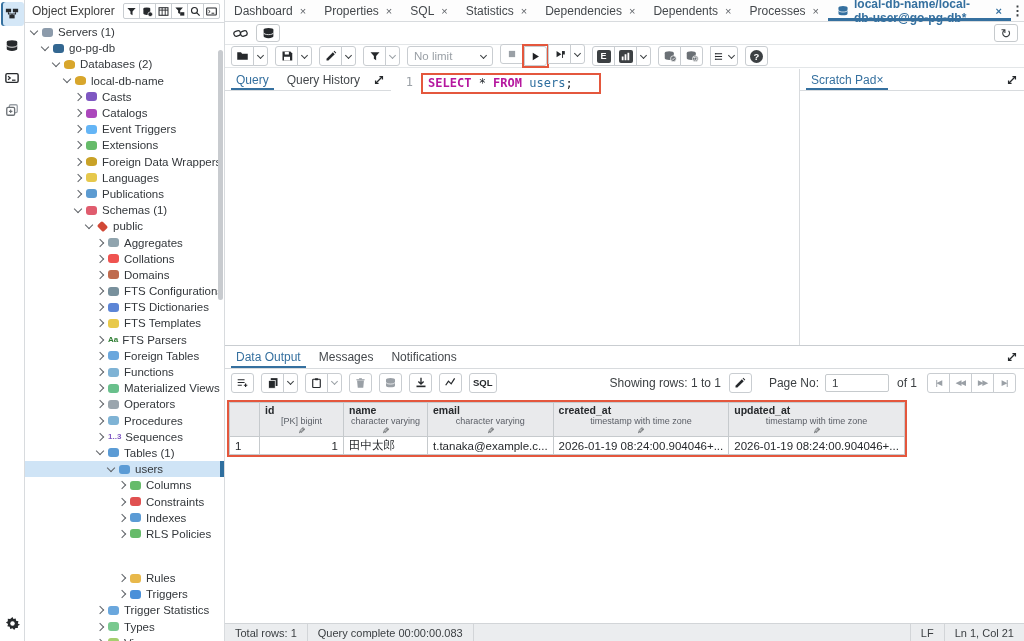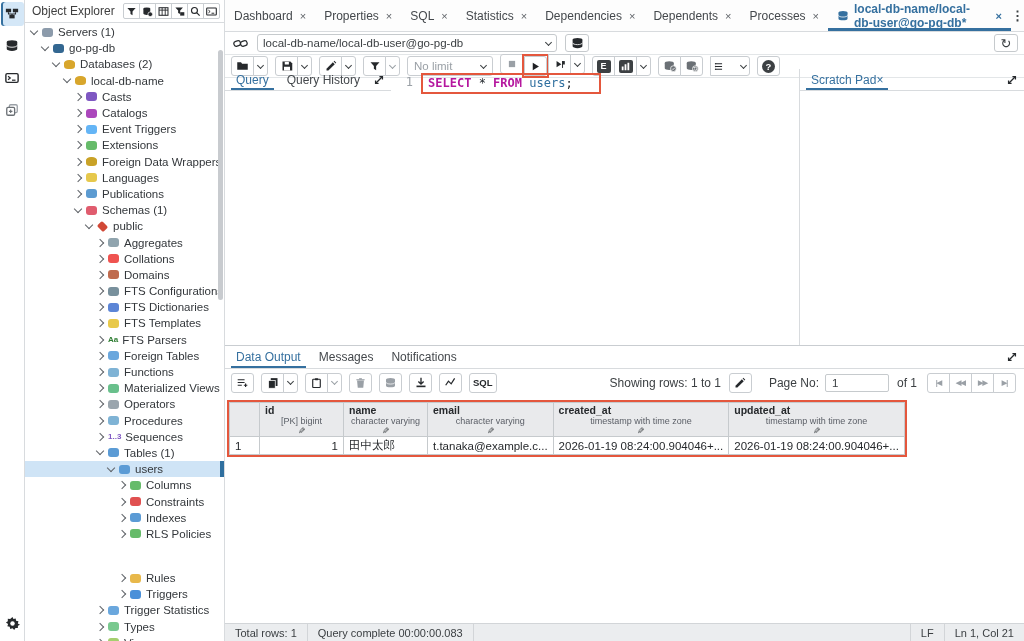--- a/index.html
+++ b/index.html
@@ -34,21 +34,21 @@
   .chev.closed { transform:rotate(-45deg); margin-top:0; }
   .chev.open { transform:rotate(45deg); margin-top:-3px; }
   .chip { width:11px; height:9px; border-radius:3px; flex:none; margin-right:5px; }
   .chip.cyl { border-radius:5px 5px 4px 4px / 3px 3px 3px 3px; }
   .chip-text { font-size:8px; font-weight:bold; margin-right:4px; flex:none; }
   .tree-scrollbar { position:absolute; right:1px; top:50px; width:5px; height:250px; background:#c8cbcf; border-radius:3px; }
 
   
   .main { position:absolute; left:225px; top:0; width:799px; height:641px; }
 
-  .tabbar { height:32px; display:flex; align-items:stretch; border-bottom:1px solid #d8dbde; background:#fdfdfd; }
+  .tabbar { height:22px; display:flex; align-items:stretch; border-bottom:1px solid #d8dbde; background:#fdfdfd; }
   .tab { display:flex; align-items:center; padding:0 9px; font-size:12px; color:#44484c; position:relative; }
   .tab .x { margin-left:7px; font-size:11px; color:#5f6368; }
   .tab.active { color:#35709f; font-weight:bold; }
   .tab.active .x { color:#35709f; }
   .tab.active::after { content:""; position:absolute; left:0; right:0; bottom:0; height:3px; background:#35709f; }
   .tab-dbicon { margin-right:5px; display:flex; }
   .tab-fill { flex:1; }
   .kebab { width:20px; display:flex; align-items:center; justify-content:center; font-size:13px; color:#3c4043; font-weight:bold; }
 
   .conn-row { height:23px; display:flex; align-items:center; border-bottom:1px solid #e3e6e8; padding:0 4px 0 8px; }
@@ -57,21 +57,21 @@
   .conn-select .lbl { flex:1; white-space:nowrap; overflow:hidden; }
   .conn-newbtn { width:24px; height:18px; border:1px solid #c6cacd; border-radius:3px; margin-left:8px;
     display:flex; align-items:center; justify-content:center; }
   .conn-fill { flex:1; }
   .refresh-btn { width:24px; height:18px; border:1px solid #c6cacd; border-radius:3px; display:flex; align-items:center;
     justify-content:center; font-size:13px; color:#3c4043; margin-right:2px; }
 
   .qtoolbar { height:23px; display:flex; align-items:center; padding:0 6px; border-bottom:1px solid #e3e6e8; }
   .tb-group { display:flex; margin-right:7px; }
   .tb-btn { min-width:23px; height:20px; border:1px solid #c9cdd1; background:#fff; display:flex; align-items:center;
-    justify-content:center; margin-left:-1px; padding:0 3px;gap:12px; }
+    justify-content:center; margin-left:-1px; padding:0 3px; }
   .tb-btn:first-child { margin-left:0; border-radius:3px 0 0 3px; }
   .tb-btn:last-child { border-radius:0 3px 3px 0; }
   .tb-btn.only { border-radius:3px; }
   .tb-chevbtn { min-width:15px; }
   .dchev { width:5px; height:5px; border-right:1.3px solid #3c4043; border-bottom:1.3px solid #3c4043; transform:rotate(45deg); margin-top:-2px; }
   .dchev.grey { border-color:#9aa0a6; }
   .nolimit { width:86px; justify-content:space-between; font-size:11.5px; color:#9aa0a6; padding:0 6px; }
   .annot { border:2px solid #e4573d; }
   .annot-play { display:flex; margin-left:-1px; }
   .badge-dark { background:#3c4043; color:#fff; border-radius:2px; font-size:9px; font-weight:bold;
@@ -467,24 +467,20 @@
       <div class="kebab">⋮</div>
     </div>
 
     <div class="conn-row">
       <span>
         <svg class="ico" width="15" height="13" viewBox="0 0 18 14">
             <rect x="1" y="4" width="8" height="6" rx="3" transform="rotate(-16 5 7)" fill="none" stroke="#26292c" stroke-width="1.5"></rect>
             <rect x="9" y="4" width="8" height="6" rx="3" transform="rotate(-16 13 7)" fill="none" stroke="#26292c" stroke-width="1.5"></rect>
           </svg>
       </span>
-      <div class="conn-select">
-        <span class="lbl">local-db-name/local-db-user@go-pg-db</span>
-        <span class="dchev"></span>
-      </div>
       <div class="conn-newbtn">
         <svg class="ico" width="13" height="13" viewBox="0 0 16 16">
             <ellipse cx="8" cy="3.5" rx="6" ry="2.2" fill="#26292c"></ellipse>
             <path d="M2 3.5v8c0 1.2 2.7 2.2 6 2.2s6-1 6-2.2v-8" fill="#26292c"></path>
             <path d="M2 7.2c0 1.2 2.7 2.2 6 2.2s6-1 6-2.2" stroke="#fff" stroke-width="1" fill="none"></path>
           </svg>
       </div>
       <div class="conn-fill"></div>
       <div class="refresh-btn">
           <span>↻</span>

